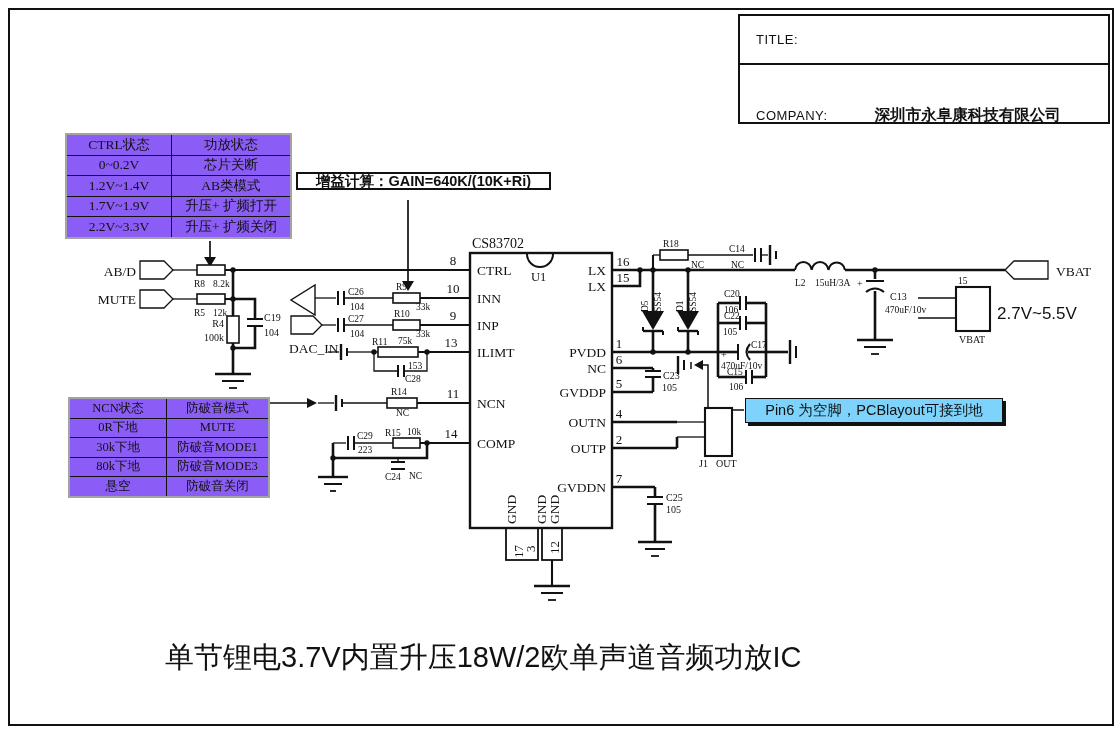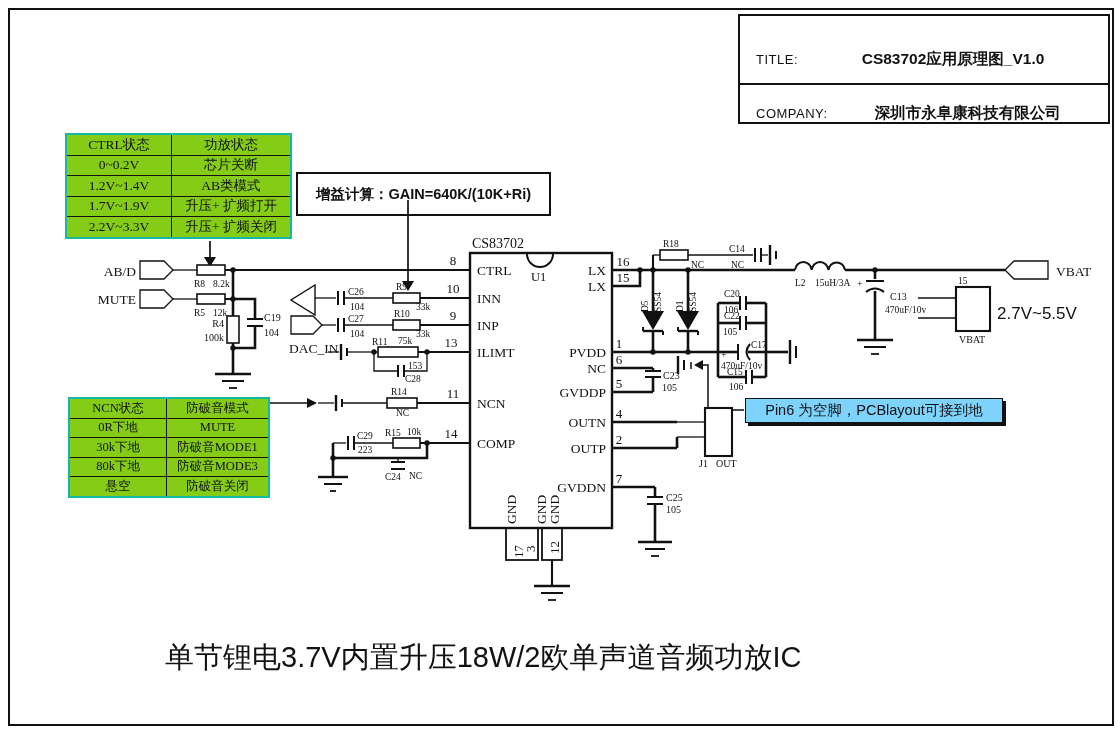--- a/index.html
+++ b/index.html
@@ -3,36 +3,36 @@
 <meta charset="utf-8">
 <style>
   html,body{margin:0;padding:0;background:#e8e8e8;}
   #page{position:relative;width:1120px;height:732px;background:#ffffff;overflow:hidden;
         font-family:"Liberation Sans","DejaVu Sans",sans-serif;color:#111;}
   .abs{position:absolute;}
   #frame{position:absolute;left:8px;top:8px;width:1102px;height:714px;border:2px solid #111;}
   
   #titleblock{left:738px;top:14px;width:372px;height:110px;border:2px solid #111;box-sizing:border-box;}
   #titleblock .row{display:flex;align-items:center;box-sizing:border-box;}
-  #titleblock .row1{height:49px;border-bottom:2px solid #111;margin-top:20px;}
-  #titleblock .row2{height:57px;}
+  #titleblock .row1{height:49px;border-bottom:2px solid #111;}
+  #titleblock .row2{height:57px;margin-top:22px;}
   .tb-label{font-size:13px;letter-spacing:.5px;padding-left:16px;white-space:nowrap;}
   .tb-value{flex:1;text-align:center;font-size:15.5px;font-weight:600;white-space:nowrap;}
   
-  table.spec{border-collapse:collapse;border:2px solid #14b8a6;background:#84cc16;
+  table.spec{border-collapse:collapse;border:2px solid #a3a3a3;background:#8b5cf6;
              font-family:"Liberation Serif","DejaVu Serif",serif;}
   table.spec td{border:1.5px solid #111;text-align:center;padding:0 2px;white-space:nowrap;}
   #ctrl-table{left:65px;top:133px;}
   #ctrl-table td{width:100px;height:19.5px;font-size:13.5px;}
   #ctrl-table td+td{width:114px;margin-top:45px;}
   #ncn-table{left:68px;top:397px;}
   #ncn-table td{width:92px;height:18.5px;font-size:12.5px;margin-top:44px;}
   #ncn-table td+td{width:97px;}
   
-  #gain-note{left:296px;top:172px;width:255px;height:44px;border:2px solid #111;box-sizing:border-box;
+  #gain-note{left:296px;top:172px;width:255px;height:18px;border:2px solid #111;box-sizing:border-box;
              display:flex;align-items:center;justify-content:center;font-size:14.5px;font-weight:700;white-space:nowrap;}
   #pin6-note{left:745px;top:398px;width:258px;height:25px;border:1.5px solid #111;box-sizing:border-box;
              box-shadow:3px 3px 0 #111;background:#7dd3fc;display:flex;align-items:center;justify-content:center;
              font-size:14.5px;white-space:nowrap;}
   #caption{left:165px;top:638px;width:840px;text-align:left;font-size:29px;font-weight:400;white-space:nowrap;}
   
   svg{position:absolute;left:0;top:0;}
   svg line,svg path,svg polyline{stroke:#111;fill:none;}
   svg .w1{stroke-width:1.3px;}
   svg .wm{stroke-width:2.1px;}
@@ -440,21 +440,20 @@
     <g>
       <polygon class="flag" points="1005,270 1014,261 1048,261 1048,279 1014,279"></polygon>
       <text class="fl" x="1056" y="276">VBAT</text>
     </g>
     <text class="big" x="997" y="319">2.7V~5.5V</text>
   </svg>
 
   <div class="abs" id="titleblock">
     <div class="row row1">
       <span class="tb-label">TITLE:</span>
-      <span class="tb-value">CS83702应用原理图_V1.0</span>
     </div>
     <div class="row row2">
       <span class="tb-label">COMPANY:</span>
       <span class="tb-value">深圳市永阜康科技有限公司</span>
     </div>
   </div>
 
   <table class="spec abs" id="ctrl-table">
     <tbody>
       <tr>

